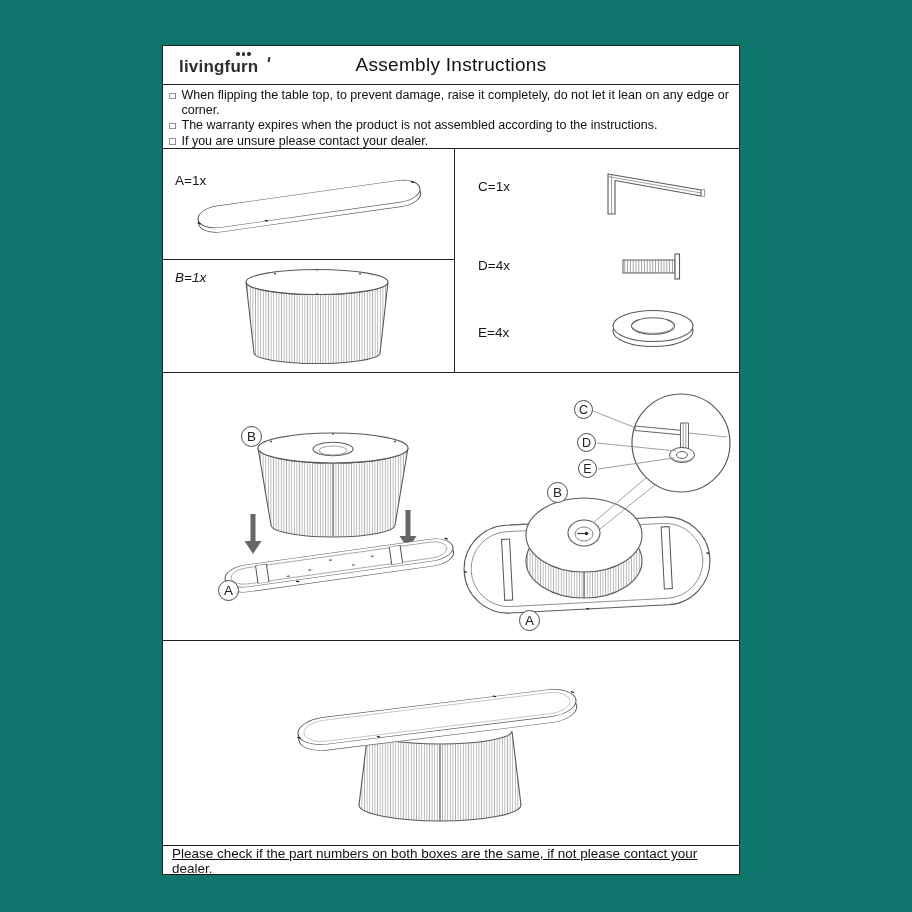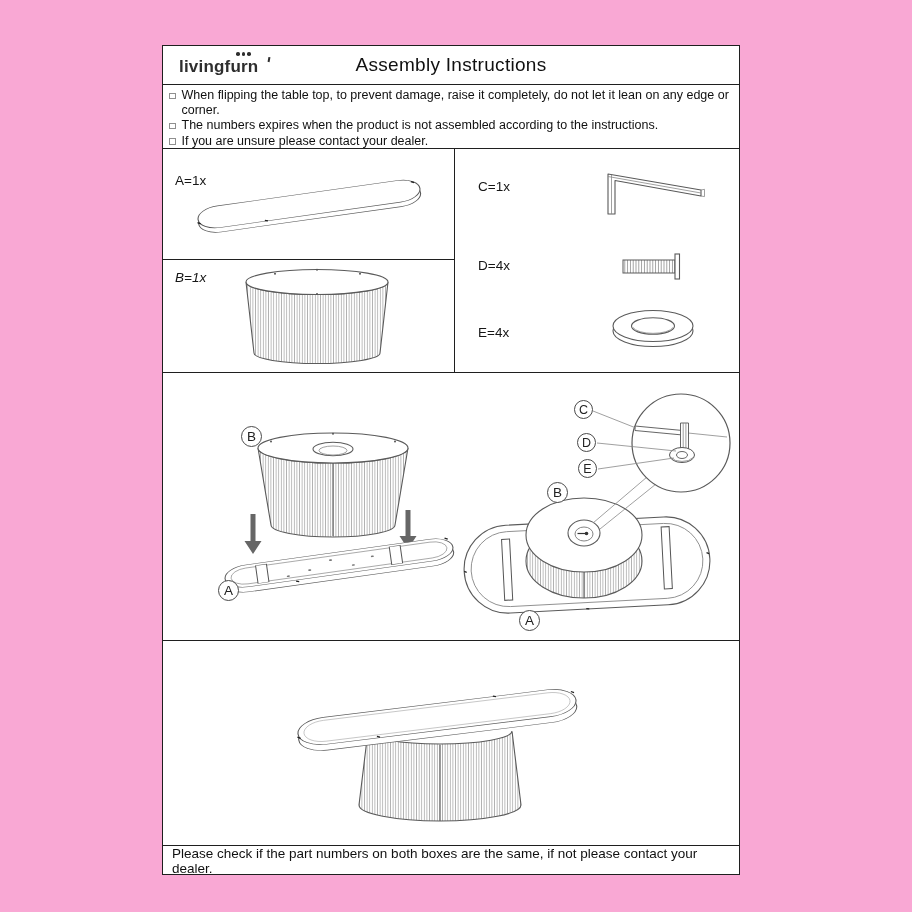--- a/index.html
+++ b/index.html
@@ -1,16 +1,16 @@
 <!DOCTYPE html>
 <html><head>
 <meta charset="utf-8">
 <style>
   html,body{margin:0;padding:0;background:#fff;}
-  .page{position:relative;width:912px;height:912px;background:#f9a8d4;overflow:hidden;
+  .page{position:relative;width:912px;height:912px;background:#0f766e;overflow:hidden;
         font-family:"Liberation Sans","DejaVu Sans",sans-serif;color:#1a1a1a;}
   .sheet{position:absolute;left:162px;top:45px;width:578px;height:830px;
          border:1.7px solid #1f1f1f;box-sizing:border-box;background:#fff;}
   .sec{position:absolute;left:0;right:0;box-sizing:border-box;}
 
   
   .sec-header{top:0;height:39px;border-bottom:1.7px solid #1f1f1f;}
   .logo{position:absolute;left:16px;top:4px;width:110px;height:30px;}
   .logo-text{position:absolute;left:0;top:7px;font-size:17px;font-weight:bold;color:#2e2e2e;letter-spacing:.2px;}
   .logo-dots{position:absolute;left:57px;top:2px;display:flex;gap:2px;}
@@ -34,21 +34,21 @@
   .lbl-c{left:315px;top:30px;} .lbl-d{left:315px;top:109px;} .lbl-e{left:315px;top:176px;}
   .d{position:absolute;}
 
   
   .sec-assembly{top:327px;height:268px;border-bottom:1.7px solid #1f1f1f;}
   .diagram{position:absolute;top:0;height:268px;}
   .diagram-left{left:0;width:293px;} .diagram-right{left:293px;width:285px;}
 
   
   .sec-final{top:595px;height:205px;border-bottom:1.7px solid #1f1f1f;}
-  .sec-footer{top:800px;height:30px;display:flex;align-items:flex-end;padding-left:9px;font-size:13.5px;color:#101010;}
+  .sec-footer{top:800px;height:30px;display:flex;align-items:flex-end;padding-left:9px;font-size:13.5px;color:#101010;text-decoration:underline;}
 
   
   .callout{position:absolute;width:21px;height:21px;border:1.3px solid #4a4a4a;border-radius:50%;
            background:#fff;box-sizing:border-box;display:flex;align-items:center;justify-content:center;
            font-size:13.5px;color:#222;}
   .callout.sm{width:19px;height:19px;font-size:12.5px;}
 
   svg{display:block;}
   .slab{fill:#fff;stroke:#5a5a5a;stroke-width:1.1;}
   .ln{stroke:#5a5a5a;stroke-width:1.1;fill:none;}
@@ -74,21 +74,21 @@
       <div class="title">Assembly Instructions</div>
     </div>
 
     <div class="sec sec-warnings">
       <div class="warning-row">
         <span class="bullet-sq"></span>
         <span class="warning-text">When flipping the table top, to prevent damage, raise it completely, do not let it lean on any edge or corner.</span>
       </div>
       <div class="warning-row">
         <span class="bullet-sq"></span>
-        <span class="warning-text">The numbers expires when the product is not assembled according to the instructions.</span>
+        <span class="warning-text">The warranty expires when the product is not assembled according to the instructions.</span>
       </div>
       <div class="warning-row">
         <span class="bullet-sq"></span>
         <span class="warning-text">If you are unsure please contact your dealer.</span>
       </div>
     </div>
 
     <div class="sec sec-parts">
       <div class="v-div"></div>
       <div class="h-div-ab"></div>

